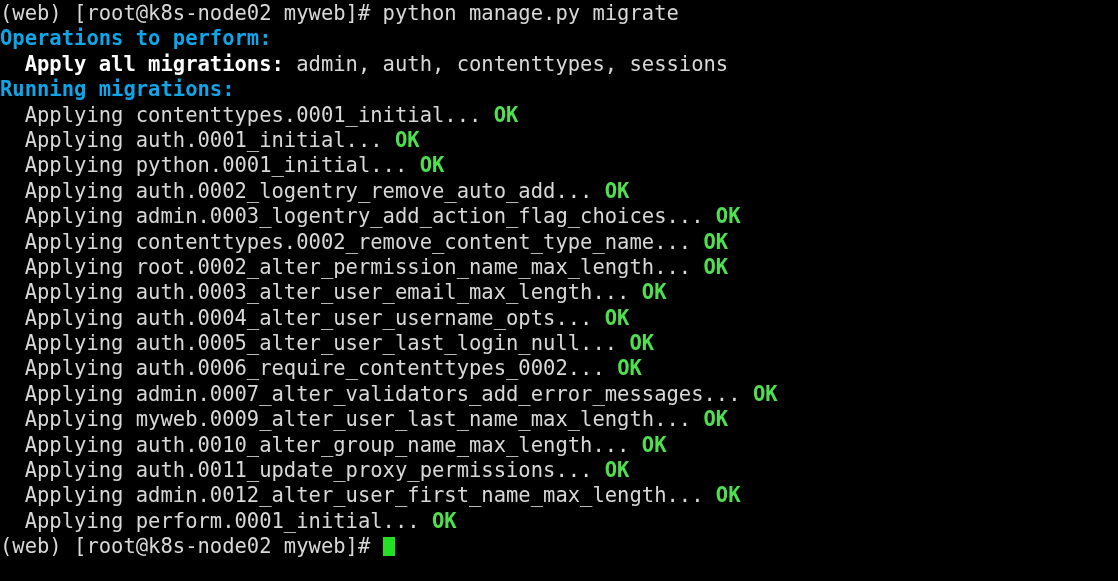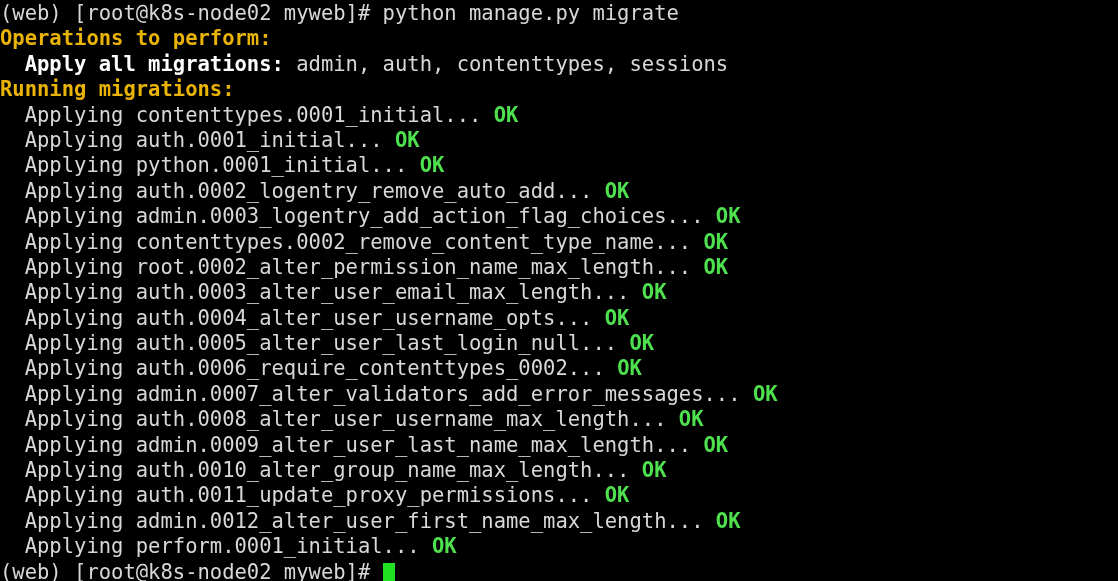--- a/index.html
+++ b/index.html
@@ -29,21 +29,21 @@
     letter-spacing: 0px;
     -webkit-font-smoothing: antialiased;
   }
   .line {
     white-space: pre;
     height: 25.4px;
     display: block;
   }
   .c-white   { color: #d8d8d8; }
   .c-bwhite  { color: #ffffff; font-weight: bold; }
-  .c-cyan    { color: #eab308; font-weight: bold; }
+  .c-cyan    { color: #0ea5e9; font-weight: bold; }
   .c-green   { color: #4ee04e; font-weight: bold; }
   .cursor {
     display: inline-block;
     width: 12.35px;
     height: 19px;
     background: #22e022;
     vertical-align: -3px;
   }
 </style>
 </head>
@@ -65,22 +65,21 @@
       <div class="line"><span class="c-white">  Applying </span><span class="c-white">python.0001_initial</span><span class="c-white">... </span><span class="c-green">OK</span></div>
       <div class="line"><span class="c-white">  Applying </span><span class="c-white">auth.0002_logentry_remove_auto_add</span><span class="c-white">... </span><span class="c-green">OK</span></div>
       <div class="line"><span class="c-white">  Applying </span><span class="c-white">admin.0003_logentry_add_action_flag_choices</span><span class="c-white">... </span><span class="c-green">OK</span></div>
       <div class="line"><span class="c-white">  Applying </span><span class="c-white">contenttypes.0002_remove_content_type_name</span><span class="c-white">... </span><span class="c-green">OK</span></div>
       <div class="line"><span class="c-white">  Applying </span><span class="c-white">root.0002_alter_permission_name_max_length</span><span class="c-white">... </span><span class="c-green">OK</span></div>
       <div class="line"><span class="c-white">  Applying </span><span class="c-white">auth.0003_alter_user_email_max_length</span><span class="c-white">... </span><span class="c-green">OK</span></div>
       <div class="line"><span class="c-white">  Applying </span><span class="c-white">auth.0004_alter_user_username_opts</span><span class="c-white">... </span><span class="c-green">OK</span></div>
       <div class="line"><span class="c-white">  Applying </span><span class="c-white">auth.0005_alter_user_last_login_null</span><span class="c-white">... </span><span class="c-green">OK</span></div>
       <div class="line"><span class="c-white">  Applying </span><span class="c-white">auth.0006_require_contenttypes_0002</span><span class="c-white">... </span><span class="c-green">OK</span></div>
       <div class="line"><span class="c-white">  Applying </span><span class="c-white">admin.0007_alter_validators_add_error_messages</span><span class="c-white">... </span><span class="c-green">OK</span></div>
-      <div class="line"><span class="c-white">  Applying </span><span class="c-white">auth.0008_alter_user_username_max_length</span><span class="c-white">... </span><span class="c-green">OK</span></div>
-      <div class="line"><span class="c-white">  Applying </span><span class="c-white">admin.0009_alter_user_last_name_max_length</span><span class="c-white">... </span><span class="c-green">OK</span></div>
+      <div class="line"><span class="c-white">  Applying </span><span class="c-white">myweb.0009_alter_user_last_name_max_length</span><span class="c-white">... </span><span class="c-green">OK</span></div>
       <div class="line"><span class="c-white">  Applying </span><span class="c-white">auth.0010_alter_group_name_max_length</span><span class="c-white">... </span><span class="c-green">OK</span></div>
       <div class="line"><span class="c-white">  Applying </span><span class="c-white">auth.0011_update_proxy_permissions</span><span class="c-white">... </span><span class="c-green">OK</span></div>
       <div class="line"><span class="c-white">  Applying </span><span class="c-white">admin.0012_alter_user_first_name_max_length</span><span class="c-white">... </span><span class="c-green">OK</span></div>
       <div class="line"><span class="c-white">  Applying </span><span class="c-white">perform.0001_initial</span><span class="c-white">... </span><span class="c-green">OK</span></div>
     </div>
 
   <div class="line"><span class="c-white">(web) [root@k8s-node02 myweb]# </span><span class="cursor"></span></div>
 
 </div>
 

